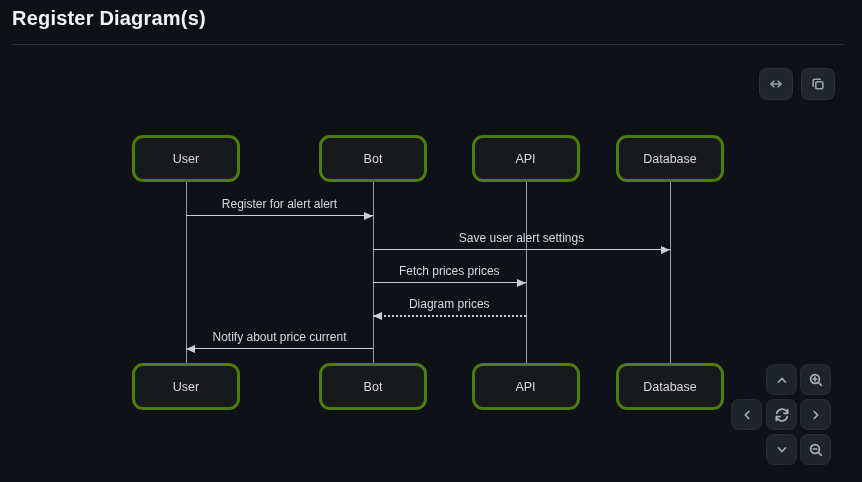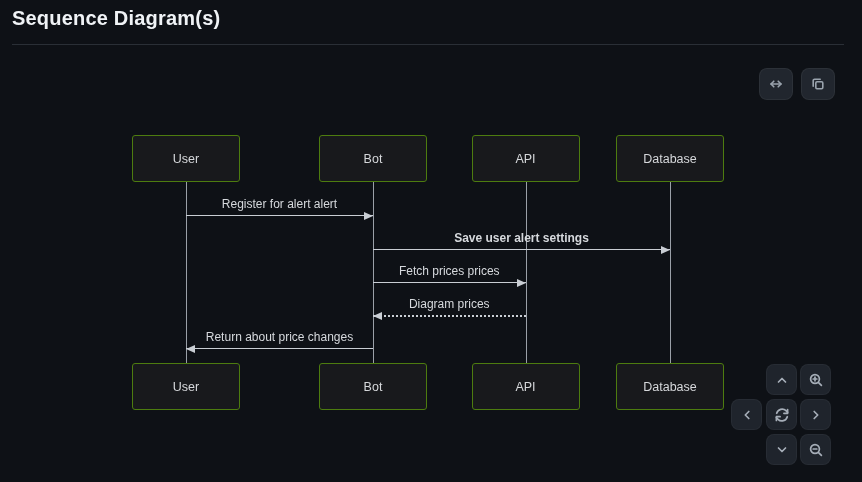--- a/index.html
+++ b/index.html
@@ -11,22 +11,22 @@
   .divider{position:absolute;left:12px;right:18px;top:44px;height:1px;background:#2a2f36;}
   
   .tb-btn{position:absolute;width:34px;height:32px;border-radius:8px;background:#21262e;
        border:1px solid rgba(255,255,255,0.05);display:flex;align-items:center;justify-content:center;
        padding:0;cursor:pointer;}
   .tb-btn svg{stroke:#9aa3ad;fill:none;stroke-width:1.6;stroke-linecap:round;stroke-linejoin:round;}
   #btn-toggle-width{left:759px;top:68px;}
   #btn-copy{left:801px;top:68px;}
   
   #diagram{position:absolute;left:0;top:45px;right:0;bottom:0;}
-  .actor-box{position:absolute;box-sizing:border-box;background:#18191c;border:1px solid #4d7c0f;
-       border-radius:3px;color:#d6d8db;font-size:12.5px;display:flex;align-items:center;
+  .actor-box{position:absolute;box-sizing:border-box;background:#18191c;border:3px solid #4d7c0f;
+       border-radius:11px;color:#d6d8db;font-size:12.5px;display:flex;align-items:center;
        justify-content:center;}
   .lifeline{position:absolute;width:1px;background:#9aa0a8;}
   .msg-line{position:absolute;height:0;border-top:1px solid #c9ced4;}
   .msg-line.dotted{border-top-style:dotted;border-top-width:2px;}
   .msg-label{position:absolute;transform:translateX(-50%);color:#d6d9dd;font-size:12px;
        white-space:nowrap;}
   .arrow{position:absolute;width:0;height:0;border-top:4px solid transparent;
        border-bottom:4px solid transparent;}
   .arrow-right{border-left:9px solid #c9ced4;}
   .arrow-left{border-right:9px solid #c9ced4;}
@@ -41,21 +41,21 @@
   #btn-reset-view{left:766px;top:399px;}
   #btn-pan-right{left:800px;top:399px;}
   #btn-pan-down{left:766px;top:434px;}
   #btn-zoom-out{left:800px;top:434px;}
 </style>
 </head>
 <body>
 
 <div id="app">
 
-  <h1 class="page-title">Sequence Diagram(s)</h1>
+  <h1 class="page-title">Register Diagram(s)</h1>
   <div class="divider"></div>
 
   <button class="tb-btn" id="btn-toggle-width">
     <svg width="16" height="16" viewBox="0 0 16 16">
       <line x1="3" y1="8" x2="13" y2="8"></line>
       <polyline points="5.8,5.2 3,8 5.8,10.8"></polyline>
       <polyline points="10.2,5.2 13,8 10.2,10.8"></polyline>
     </svg>
   </button>
   <button class="tb-btn" id="btn-copy">
@@ -75,30 +75,30 @@
       <div class="actor-box" style="left: 471.5px; top: 90px; width: 108px; height: 47px;">API</div>
       <div class="actor-box" style="left: 471.5px; top: 318px; width: 108px; height: 47px;">API</div>
       <div class="lifeline" style="left: 525.5px; top: 137px; height: 181px;"></div>
       <div class="actor-box" style="left: 616px; top: 90px; width: 108px; height: 47px;">Database</div>
       <div class="actor-box" style="left: 616px; top: 318px; width: 108px; height: 47px;">Database</div>
       <div class="lifeline" style="left: 670px; top: 137px; height: 181px;"></div>
       <div class="msg-line" style="left: 186px; top: 170px; width: 187px;"></div>
       <div class="msg-label" style="left: 279.5px; top: 152px;">Register for alert alert</div>
       <div class="arrow arrow-right" style="left: 364px; top: 166.5px;"></div>
       <div class="msg-line" style="left: 373px; top: 204px; width: 297px;"></div>
-      <div class="msg-label" style="left: 521.5px; top: 186px; font-weight: bold;">Save user alert settings</div>
+      <div class="msg-label" style="left: 521.5px; top: 186px;">Save user alert settings</div>
       <div class="arrow arrow-right" style="left: 661px; top: 200.5px;"></div>
       <div class="msg-line" style="left: 373px; top: 237px; width: 152.5px;"></div>
       <div class="msg-label" style="left: 449.25px; top: 219px;">Fetch prices prices</div>
       <div class="arrow arrow-right" style="left: 516.5px; top: 233.5px;"></div>
       <div class="msg-line dotted" style="left: 373px; top: 270px; width: 152.5px;"></div>
       <div class="msg-label" style="left: 449.25px; top: 252px;">Diagram prices</div>
       <div class="arrow arrow-left" style="left: 373px; top: 266.5px;"></div>
       <div class="msg-line" style="left: 186px; top: 303px; width: 187px;"></div>
-      <div class="msg-label" style="left: 279.5px; top: 285px;">Return about price changes</div>
+      <div class="msg-label" style="left: 279.5px; top: 285px;">Notify about price current</div>
       <div class="arrow arrow-left" style="left: 186px; top: 299.5px;"></div>
     </div>
 
   <button class="pz-btn" id="btn-pan-up">
     <svg width="16" height="16" viewBox="0 0 16 16">
       <polyline points="4.5,10 8,6.5 11.5,10"></polyline>
     </svg>
   </button>
   <button class="pz-btn" id="btn-zoom-in">
     <svg width="16" height="16" viewBox="0 0 16 16">

